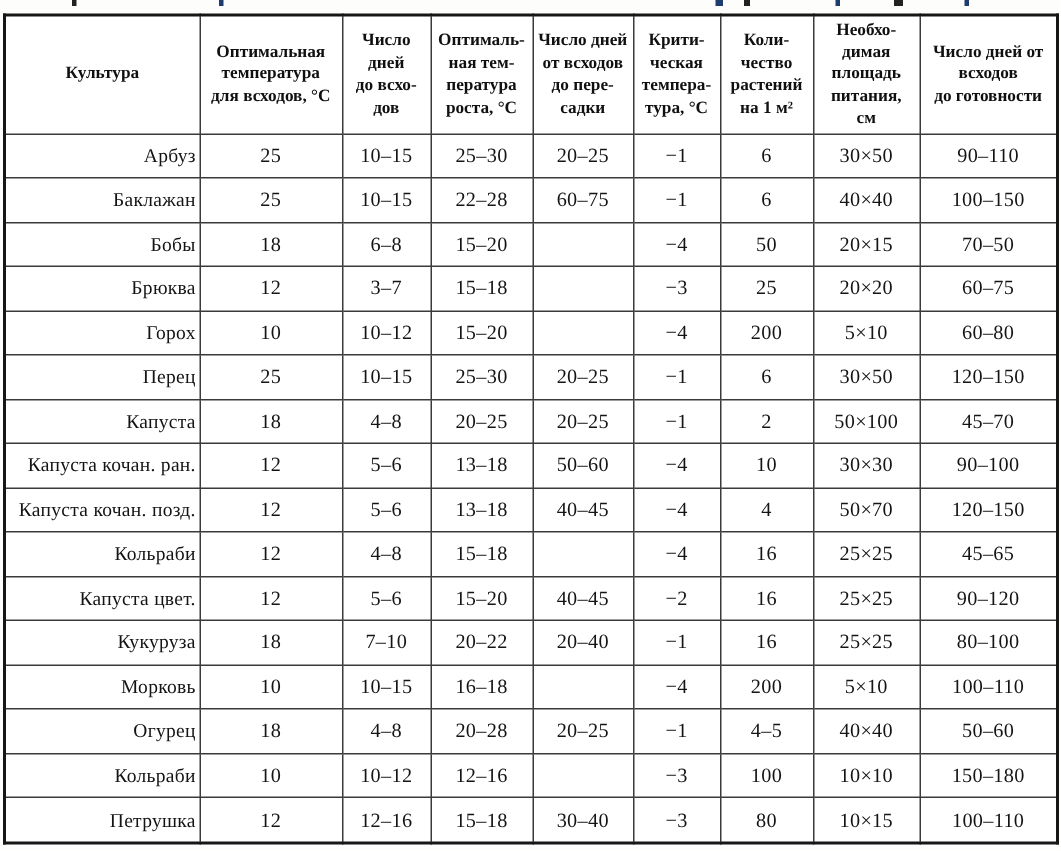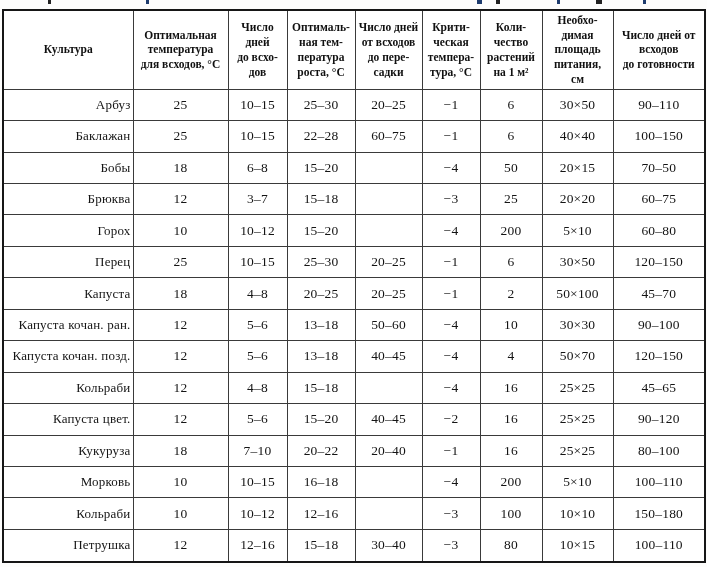--- a/index.html
+++ b/index.html
@@ -265,20 +265,31 @@
           <td>10</td>
           <td>10–15</td>
           <td>16–18</td>
           <td></td>
           <td>−4</td>
           <td>200</td>
           <td>5×10</td>
           <td>100–110</td>
         </tr>
         <tr>
+          <td class="c-left">Огурец</td>
+          <td>18</td>
+          <td>4–8</td>
+          <td>20–28</td>
+          <td>20–25</td>
+          <td>−1</td>
+          <td>4–5</td>
+          <td>40×40</td>
+          <td>50–60</td>
+        </tr>
+        <tr>
           <td class="c-left">Кольраби</td>
           <td>10</td>
           <td>10–12</td>
           <td>12–16</td>
           <td></td>
           <td>−3</td>
           <td>100</td>
           <td>10×10</td>
           <td>150–180</td>
         </tr>

